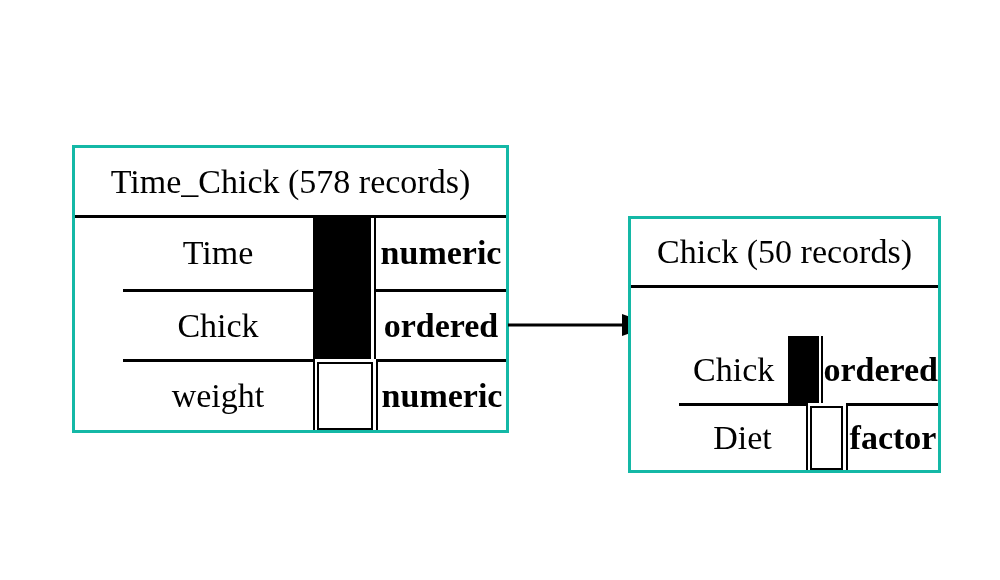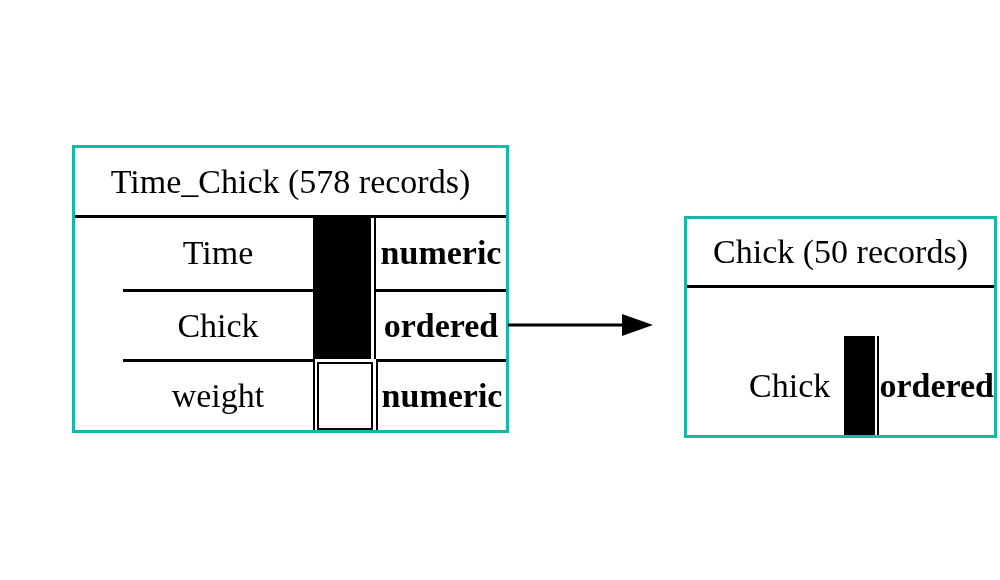--- a/index.html
+++ b/index.html
@@ -18,21 +18,21 @@
   }
   .entity {
     position: absolute;
     background: #ffffff;
     border: 3px solid #14b8a6;
     box-sizing: border-box;
     display: flex;
     flex-direction: column;
   }
   #table-left  { left: 72px;  top: 145px; width: 437px; height: 288px; }
-  #table-right { left: 684px; top: 216px; width: 313px; height: 222px; gap: 48px; }
+  #table-right { left: 628px; top: 216px; width: 313px; height: 257px; gap: 48px; }
 
   .entity-header {
     flex: 0 0 auto;
     border-bottom: 3px solid #000000;
     display: flex;
     align-items: center;
     justify-content: center;
     font-size: 34px;
     white-space: nowrap;
     overflow: hidden;
@@ -133,17 +133,23 @@
     <div class="entity-header">Chick (50 records)</div>
     <div class="entity-body">
 
       <div class="attr-row">
         <div class="cell cell-name">Chick</div>
         <div class="cell cell-key is-key"></div>
         <div class="cell-sliver"></div>
         <div class="cell cell-type">ordered</div>
       </div>
 
+      <div class="attr-row has-divider">
+        <div class="cell cell-name">Diet</div>
+        <div class="cell cell-key not-key"></div>
+        <div class="cell-sliver"></div>
+        <div class="cell cell-type">factor</div>
+      </div>
 
     </div>
   </div>
 
 </div>
 
 </body></html>

